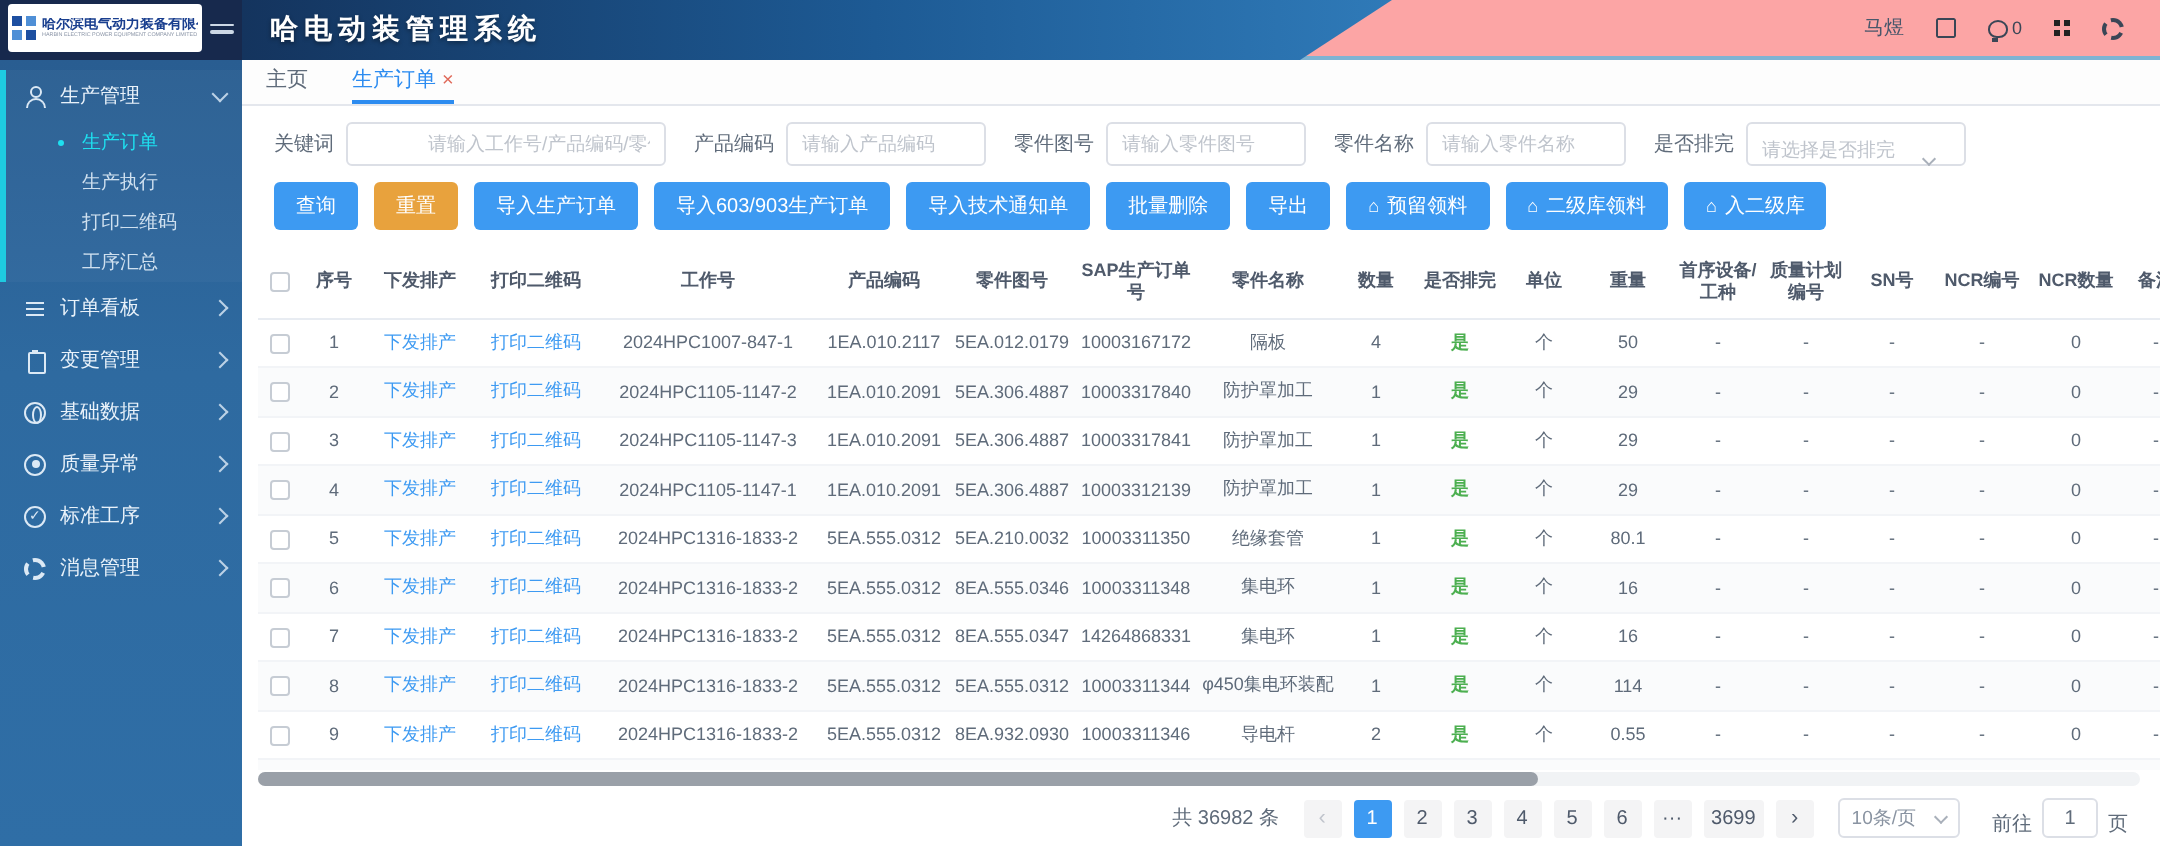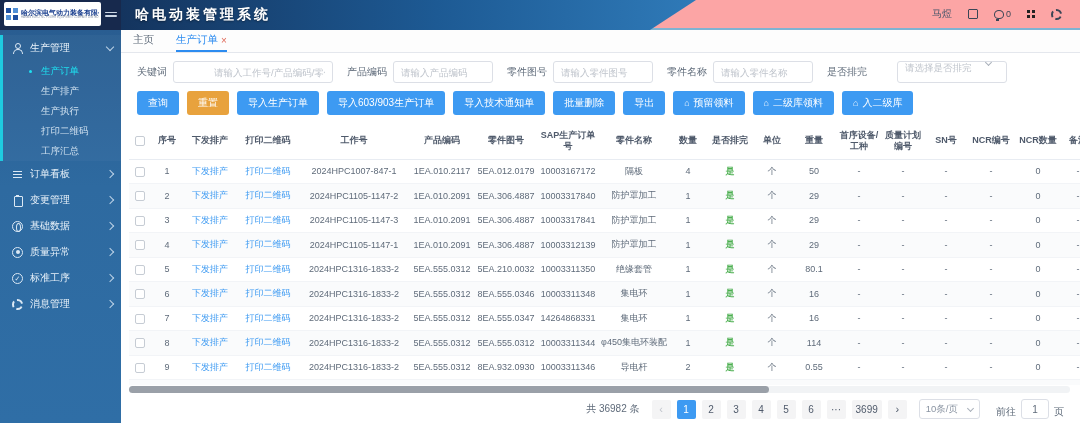--- a/index.html
+++ b/index.html
@@ -68,21 +68,21 @@
   .main { flex:1; display:flex; flex-direction:column; background:#fff; overflow:hidden; }
   .tabbar { height:23px; min-height:23px; border-bottom:1px solid #e4e7ed; display:flex; align-items:stretch; padding-left:12px; gap:22px; font-size:10.5px; background:#fdfdfd; }
   .tab { display:flex; align-items:center; gap:3px; color:#5f6b7a; cursor:pointer; border-bottom:2px solid transparent; }
   .tab.active { color:#2d8cf0; border-bottom-color:#2d8cf0; }
   .tab .close { color:#e06a5a; font-size:10px; }
 
   .filter-row { display:flex; align-items:center; gap:14px; padding:8px 12px 3px 16px; font-size:10px; color:#5f6b7a; white-space:nowrap; }
   .filter-item { display:flex; align-items:center; gap:6px; }
   .filter-item input { height:22px; border:1px solid #dcdfe6; border-radius:3px; padding:0 7px; font-size:9.5px; color:#333; outline:none; font-family:inherit; }
   .filter-item input::placeholder { color:#bfc4cc; }
-  .sel-box { height:22px; border:1px solid #dcdfe6; border-radius:3px; padding:0 7px; display:flex; align-items:flex-start; gap:14px; color:#bfc4cc; font-size:9.5px; cursor:pointer;margin-left:24px; }
+  .sel-box { height:22px; border:1px solid #dcdfe6; border-radius:3px; padding:0 7px; display:flex; align-items:flex-end; gap:14px; color:#bfc4cc; font-size:9.5px; cursor:pointer; }
   .sel-chev { width:5px; height:5px; border-right:1px solid #a9b0ba; border-bottom:1px solid #a9b0ba; transform:rotate(45deg); margin-top:-2px; }
 
   .btn-row { display:flex; align-items:center; gap:8px; padding:5px 12px 8px 16px; }
   .btn { border:none; border-radius:3px; font-size:10px; padding:5px 11px; color:#fff; cursor:pointer; display:inline-flex; align-items:center; gap:4px; font-family:inherit; white-space:nowrap; }
   .btn.primary { background:#3d9af2; }
   .btn.warning { background:#e8a23d; }
   .btn .house { font-size:9px; line-height:1; }
 
   .table-wrap { flex:1; overflow:hidden; padding-left:8px; }
   table { border-collapse:collapse; table-layout:fixed; width:966px; font-size:9px; }
@@ -150,23 +150,20 @@
 
     <div class="sidebar" id="sidebar">
         <div class="side-block expanded">
           <div class="side-group">
             <span class="sicon icon-user-group"></span>
             <span class="lbl">生产管理</span>
             <span class="chev down"></span>
           </div>
           <div class="side-sub active">
             <span>生产订单</span>
-          </div>
-          <div class="side-sub">
-            <span>生产排产</span>
           </div>
           <div class="side-sub">
             <span>生产执行</span>
           </div>
           <div class="side-sub">
             <span>打印二维码</span>
           </div>
           <div class="side-sub">
             <span>工序汇总</span>
           </div>

